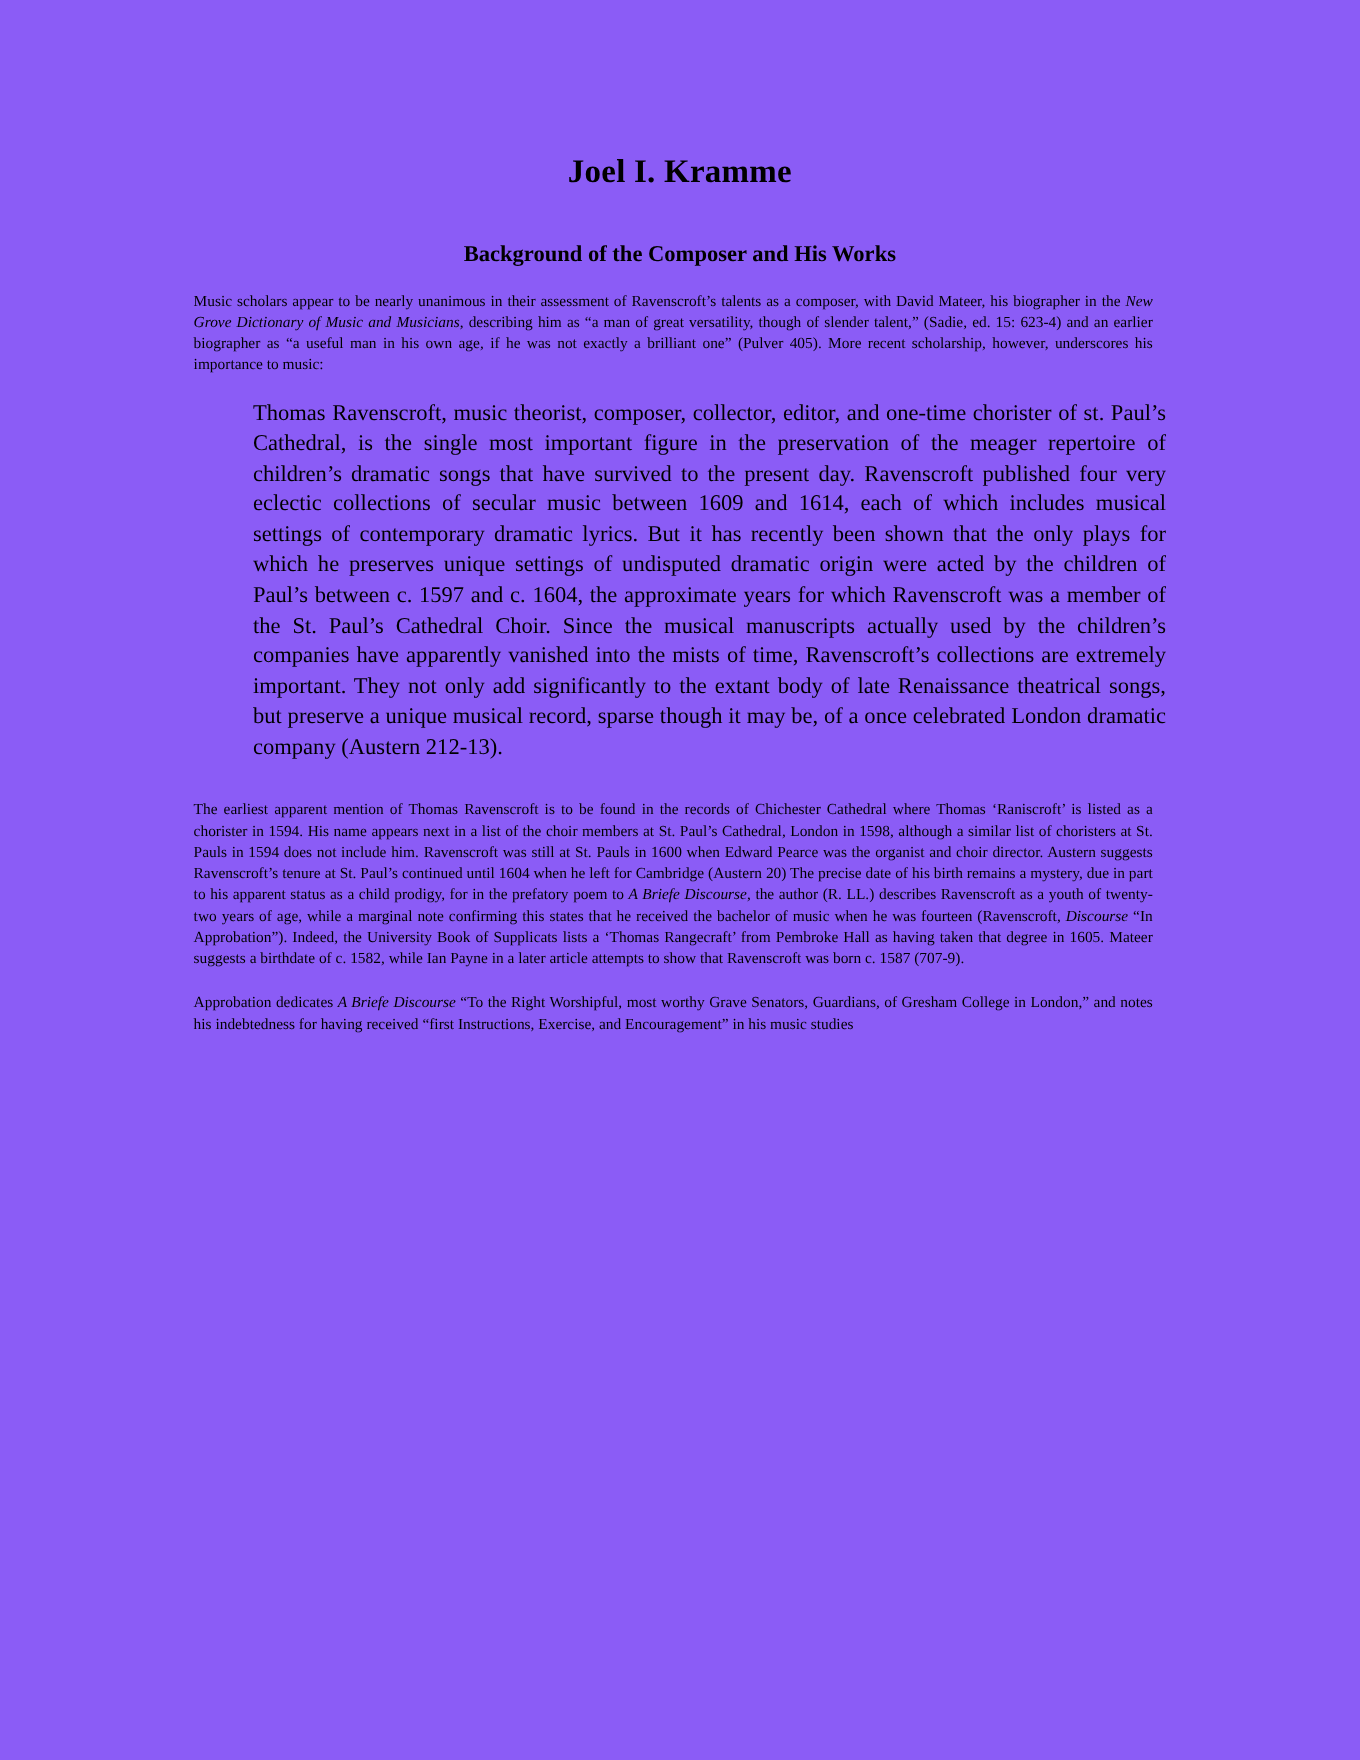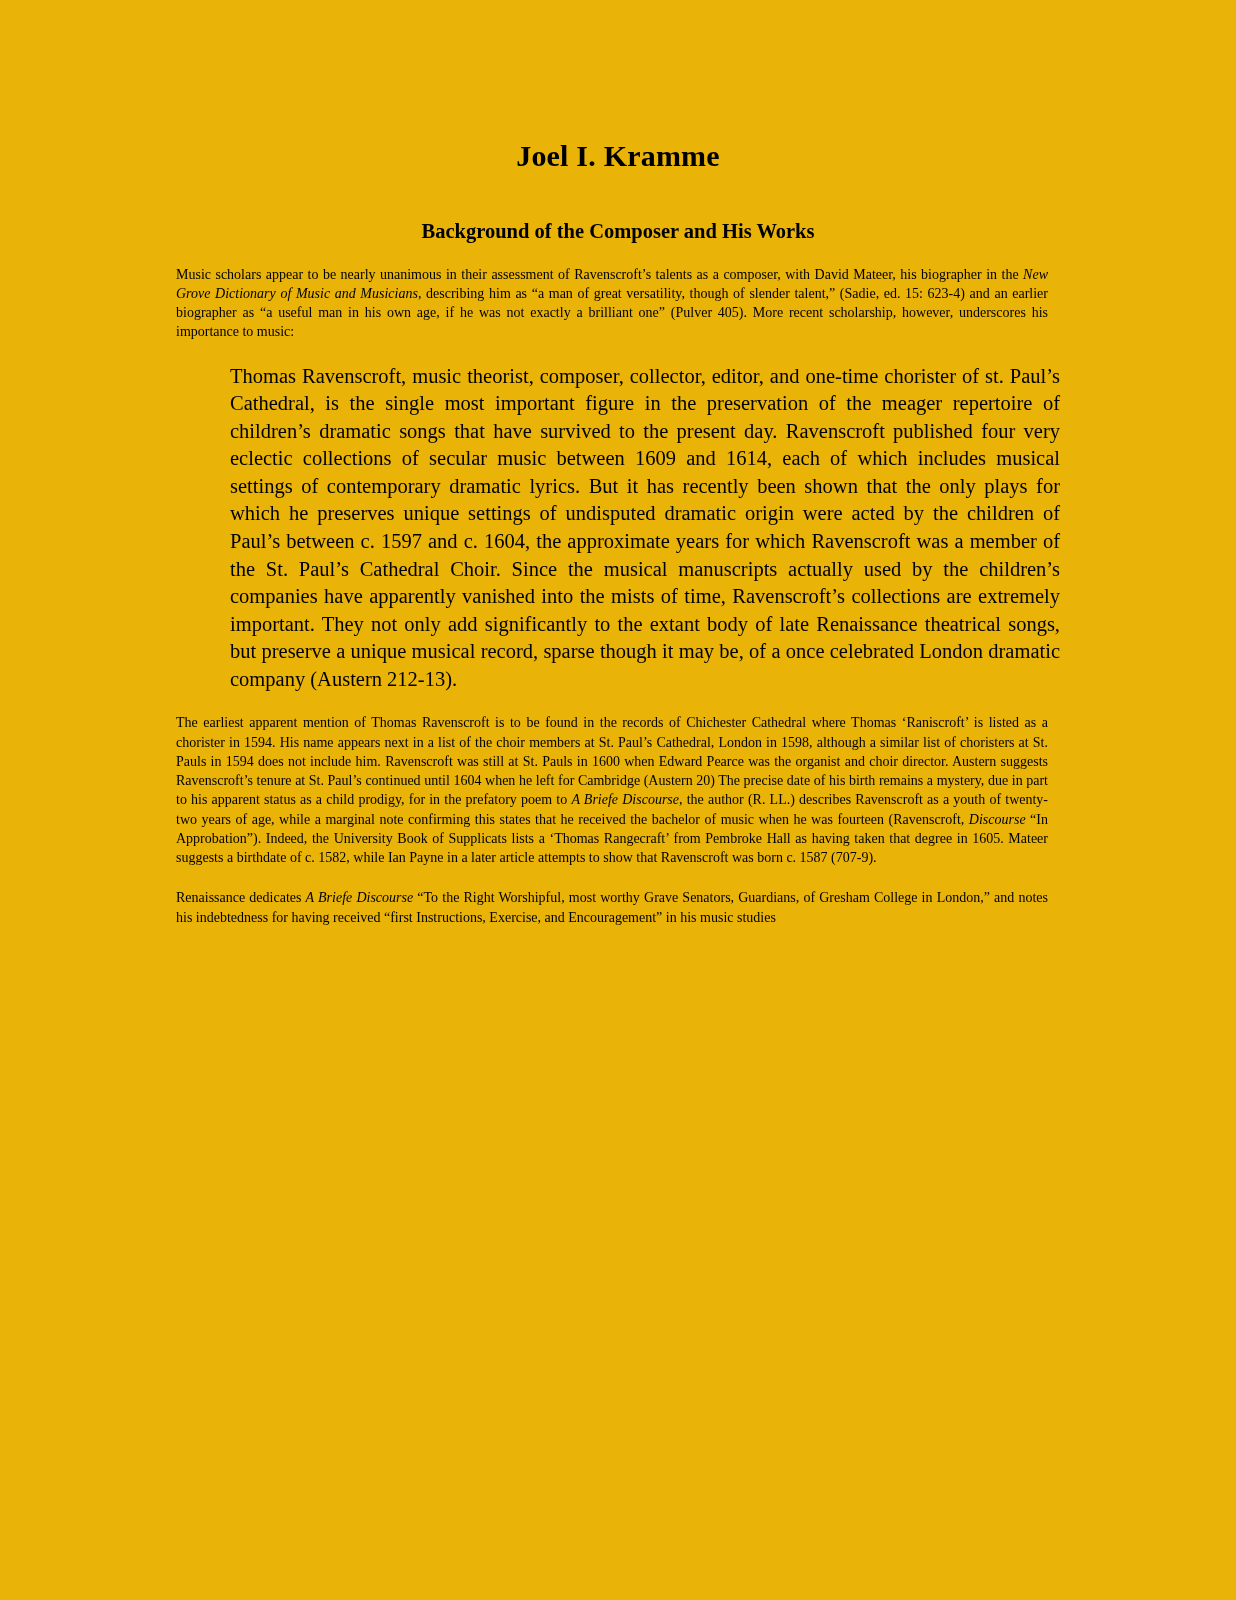--- a/index.html
+++ b/index.html
@@ -8,21 +8,21 @@
     background: #ffffff;
   }
   body {
     font-family: "Liberation Serif", "DejaVu Serif", serif;
     color: #000000;
   }
   .page {
     position: relative;
     width: 1236px;
     height: 1600px;
-    background: #eab308;
+    background: #8b5cf6;
     overflow: hidden;
     box-sizing: border-box;
   }
   .content {
     position: absolute;
     left: 176px;
     top: 138px;
     width: 884px;
   }
   .author {
@@ -53,21 +53,21 @@
     font-size: 14px;
     line-height: 1.375;
     text-align: justify;
     text-justify: inter-word;
     margin: 0 12px 21px 0;
     hyphens: none;
   }
   p.body-text:last-child { margin-bottom: 0; }
   p.body-text i { font-style: italic; }
   .blockquote {
-    margin: 0 0 20px 0;
+    margin: 0 0 34px 0;
     padding-left: 54px;
     padding-right: 0;
   }
   .blockquote p {
     font-size: 20.5px;
     line-height: 1.345;
     text-align: justify;
     text-justify: inter-word;
     margin: 0;
   }
@@ -84,16 +84,16 @@
     <div class="section-heading">Background of the Composer and His Works</div>
 
     <p class="body-text"><span>Music scholars appear to be nearly unanimous in their assessment of Ravenscroft’s talents as a composer, with David Mateer, his biographer in the </span><i>New Grove Dictionary of Music and Musicians</i><span>, describing him as “a man of great versatility, though of slender talent,” (Sadie, ed. 15: 623-4) and an earlier biographer as “a useful man in his own age, if he was not exactly a brilliant one” (Pulver 405). More recent scholarship, however, underscores his importance to music:</span></p>
 
     <div class="blockquote">
       <p>Thomas Ravenscroft, music theorist, composer, collector, editor, and one-time chorister of st. Paul’s Cathedral, is the single most important figure in the preservation of the meager repertoire of children’s dramatic songs that have survived to the present day. Ravenscroft published four very eclectic collections of secular music between 1609 and 1614, each of which includes musical settings of contemporary dramatic lyrics. But it has recently been shown that the only plays for which he preserves unique settings of undisputed dramatic origin were acted by the children of Paul’s between c. 1597 and c. 1604, the approximate years for which Ravenscroft was a member of the St. Paul’s Cathedral Choir. Since the musical manuscripts actually used by the children’s companies have apparently vanished into the mists of time, Ravenscroft’s collections are extremely important. They not only add significantly to the extant body of late Renaissance theatrical songs, but preserve a unique musical record, sparse though it may be, of a once celebrated London dramatic company (Austern 212-13).</p>
     </div>
 
     <p class="body-text"><span>The earliest apparent mention of Thomas Ravenscroft is to be found in the records of Chichester Cathedral where Thomas ‘Raniscroft’ is listed as a chorister in 1594. His name appears next in a list of the choir members at St. Paul’s Cathedral, London in 1598, although a similar list of choristers at St. Pauls in 1594 does not include him. Ravenscroft was still at St. Pauls in 1600 when Edward Pearce was the organist and choir director. Austern suggests Ravenscroft’s tenure at St. Paul’s continued until 1604 when he left for Cambridge (Austern 20) The precise date of his birth remains a mystery, due in part to his apparent status as a child prodigy, for in the prefatory poem to </span><i>A Briefe Discourse</i><span>, the author (R. LL.) describes Ravenscroft as a youth of twenty-two years of age, while a marginal note confirming this states that he received the bachelor of music when he was fourteen (Ravenscroft, </span><i>Discourse</i><span> “In Approbation”). Indeed, the University Book of Supplicats lists a ‘Thomas Rangecraft’ from Pembroke Hall as having taken that degree in 1605. Mateer suggests a birthdate of c. 1582, while Ian Payne in a later article attempts to show that Ravenscroft was born c. 1587 (707-9).</span></p>
 
-    <p class="body-text"><span>Renaissance dedicates </span><i>A Briefe Discourse</i><span> “To the Right Worshipful, most worthy Grave Senators, Guardians, of Gresham College in London,” and notes his indebtedness for having received “first Instructions, Exercise, and Encouragement” in his music studies</span></p>
+    <p class="body-text"><span>Approbation dedicates </span><i>A Briefe Discourse</i><span> “To the Right Worshipful, most worthy Grave Senators, Guardians, of Gresham College in London,” and notes his indebtedness for having received “first Instructions, Exercise, and Encouragement” in his music studies</span></p>
 
   </div>
 </div>
 
 </body></html>

